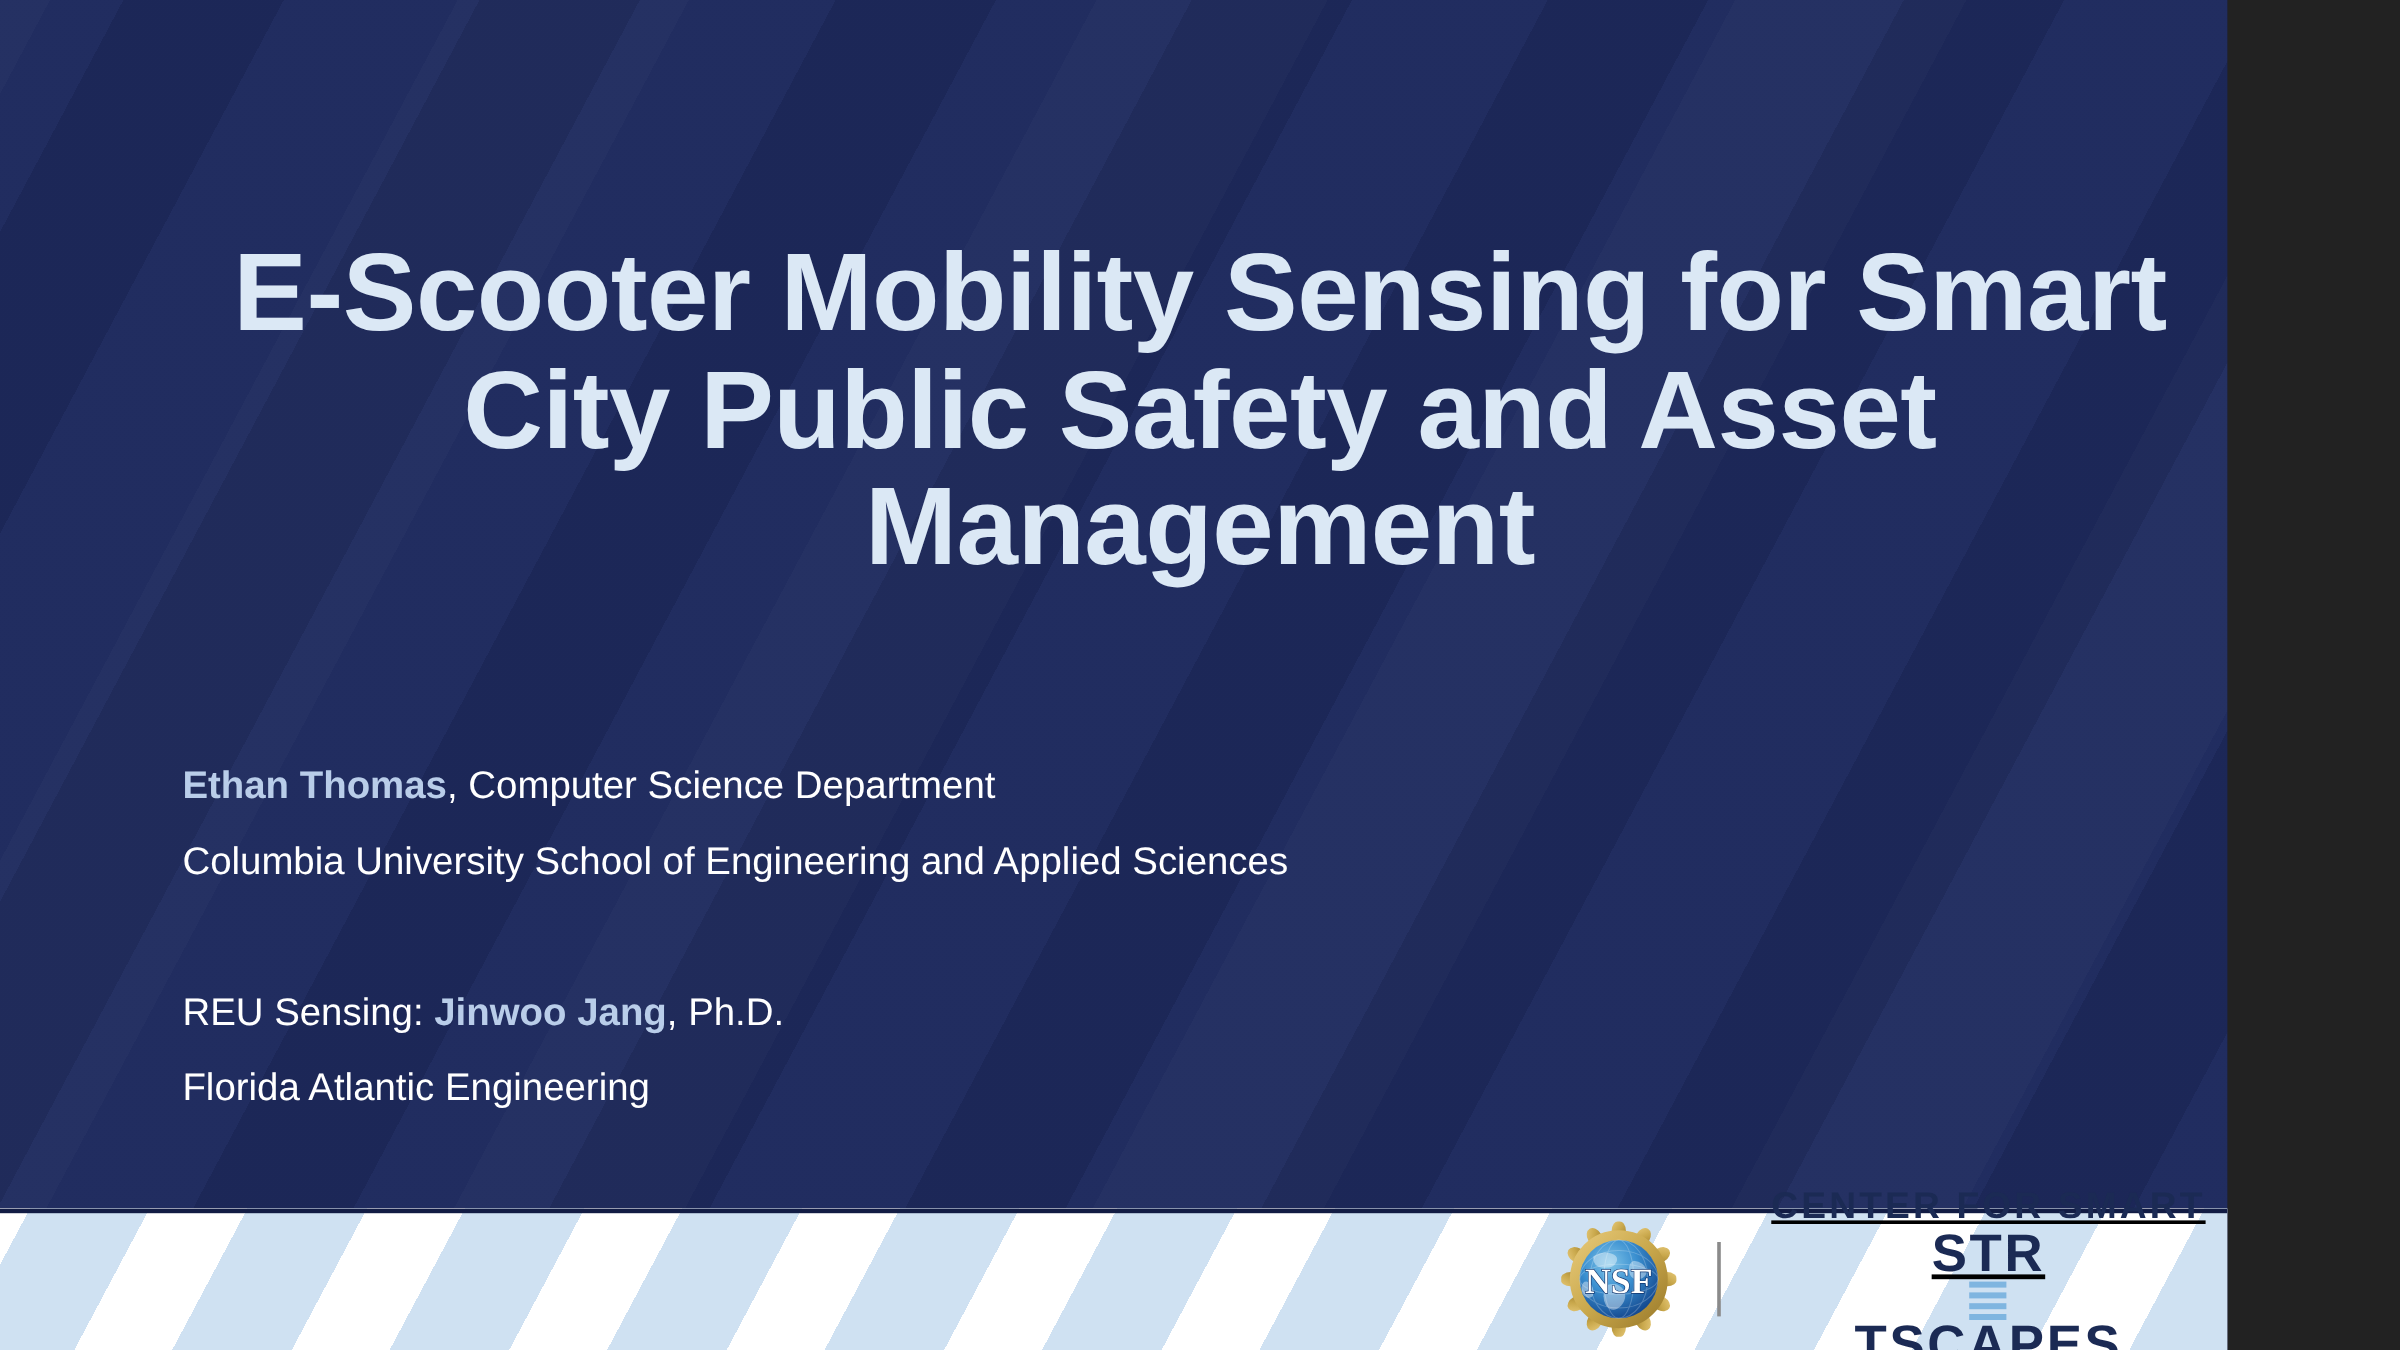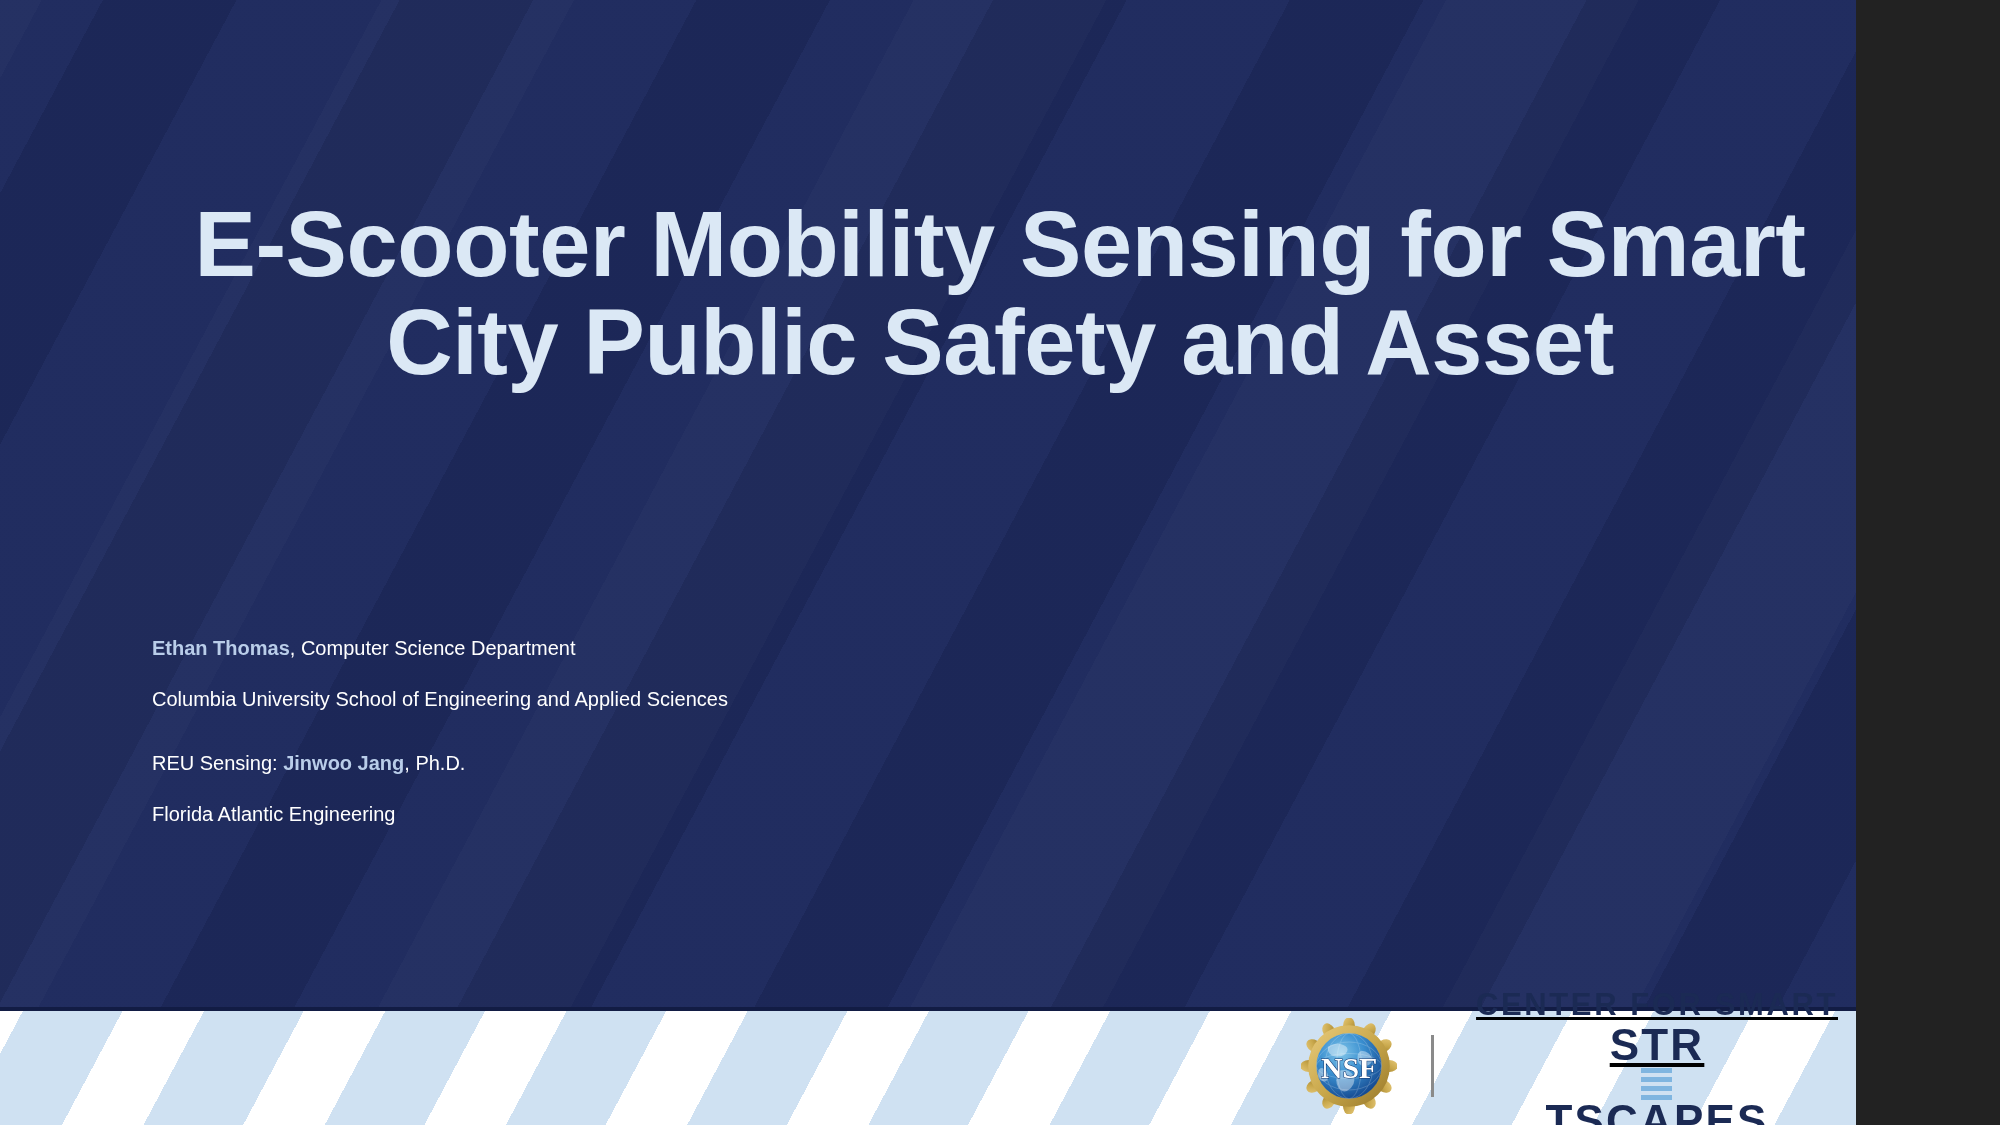--- a/index.html
+++ b/index.html
@@ -74,28 +74,28 @@
 
   
   .body-block {
     position: absolute;
     left: 152px;
     top: 638px;
     width: 1400px;
   }
   .body-line {
     color: #ffffff;
-    font-size: 20px;
+    font-size: 32px;
     line-height: 1.0;
     font-weight: 400;
     margin: 0 0 31px 0;
     white-space: nowrap;
   }
   .body-line.gap {
-    margin-bottom: 44px;
+    margin-bottom: 94px;
   }
   .name-hl {
     color: #b9cde9;
     font-weight: 700;
   }
 
   
   .footer {
     position: absolute;
     left: 0;
@@ -197,20 +197,21 @@
 
 <div class="slide">
 
   <div class="bg-base"></div>
   <div class="bg-stripes"></div>
   <div class="bg-stripes-2"></div>
 
   <div class="title-block">
     <span class="title-line">E-Scooter Mobility Sensing for Smart</span>
     <span class="title-line">City Public Safety and Asset</span>
+    <span class="title-line">Management</span>
   </div>
 
   <div class="body-block">
 
     <p class="body-line"><span class="name-hl">Ethan Thomas</span><span>, Computer Science Department</span></p>
 
     <p class="body-line gap">Columbia University School of Engineering and Applied Sciences</p>
 
     <p class="body-line"><span>REU Sensing: </span><span class="name-hl">Jinwoo Jang</span><span>, Ph.D.</span></p>
 

